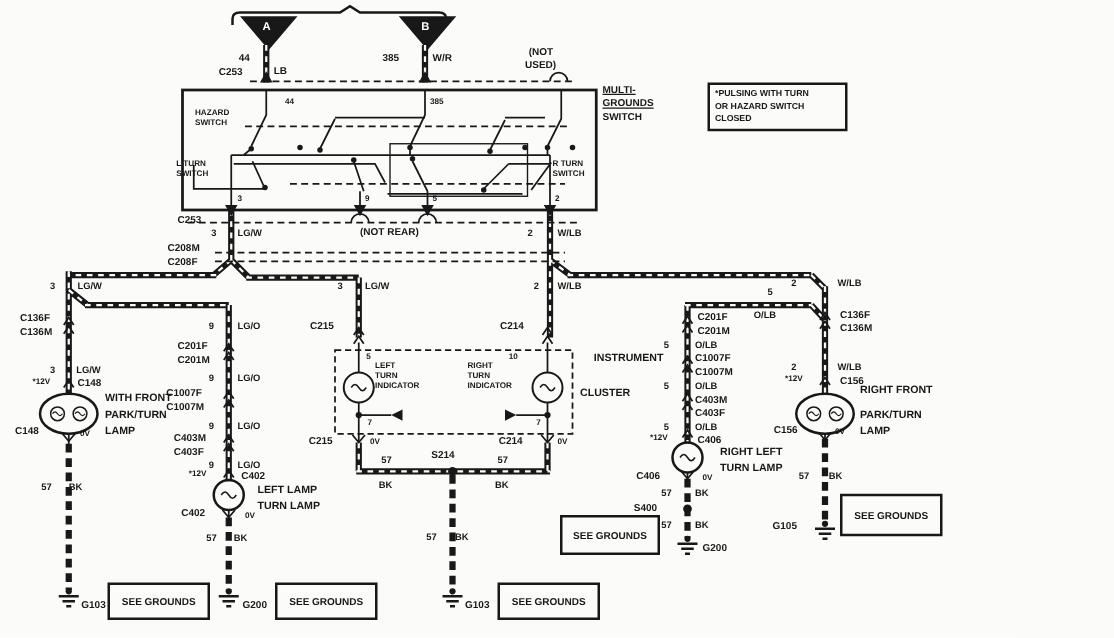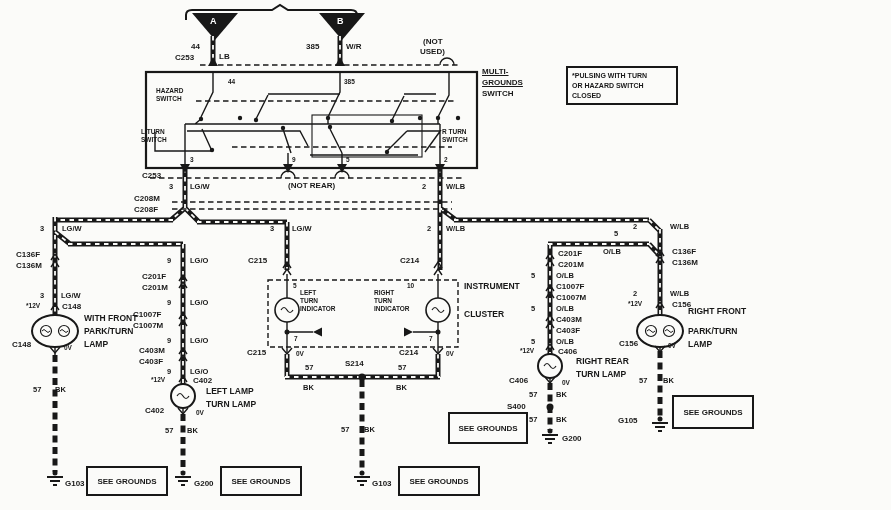--- a/index.html
+++ b/index.html
@@ -246,21 +246,21 @@
 
 <span class="l" style="left:270px;top:225px">3</span>
 <span class="l" style="left:292px;top:225px">LG/W</span>
 <span class="l" style="left:427px;top:225px">2</span>
 <span class="l" style="left:446px;top:225px">W/LB</span>
 
 <span class="l s8" style="left:248px;top:257px">C215</span>
 <span class="l s8" style="left:400px;top:257px">C214</span>
 <span class="l s6" style="left:293px;top:283px">5</span>
 <span class="l s6" style="left:407px;top:283px">10</span>
-<span class="l s9" style="left:464px;top:282px">INSTRUMENT</span>
+<span class="l s9" style="left:475px;top:282px">INSTRUMENT</span>
 <span class="l s9" style="left:464px;top:310px">CLUSTER</span>
 <span class="l s6" style="left:300px;top:290px">LEFT</span>
 <span class="l s6" style="left:300px;top:298px">TURN</span>
 <span class="l s6" style="left:300px;top:306px">INDICATOR</span>
 <span class="l s6" style="left:374px;top:290px">RIGHT</span>
 <span class="l s6" style="left:374px;top:298px">TURN</span>
 <span class="l s6" style="left:374px;top:306px">INDICATOR</span>
 <span class="l s6" style="left:294px;top:336px">7</span>
 <span class="l s6" style="left:429px;top:336px">7</span>
 <span class="l s8" style="left:247px;top:349px">C215</span>
@@ -285,21 +285,21 @@
 <span class="l s8" style="left:556px;top:283px">C1007F</span>
 <span class="l s8" style="left:556px;top:294px">C1007M</span>
 <span class="l" style="left:531px;top:305px">5</span>
 <span class="l" style="left:556px;top:305px">O/LB</span>
 <span class="l s8" style="left:556px;top:316px">C403M</span>
 <span class="l s8" style="left:556px;top:327px">C403F</span>
 <span class="l" style="left:531px;top:338px">5</span>
 <span class="l" style="left:556px;top:338px">O/LB</span>
 <span class="l s6" style="left:520px;top:348px">*12V</span>
 <span class="l s8" style="left:558px;top:348px">C406</span>
-<span class="l s9" style="left:576px;top:357px">RIGHT REAR</span>
+<span class="l s9" style="left:576px;top:357px">RIGHT LEFT</span>
 <span class="l s9" style="left:576px;top:370px">TURN LAMP</span>
 <span class="l s8" style="left:509px;top:377px">C406</span>
 <span class="l s6" style="left:562px;top:380px">0V</span>
 <span class="l" style="left:529px;top:391px">57</span>
 <span class="l" style="left:556px;top:391px">BK</span>
 <span class="l s8" style="left:507px;top:403px">S400</span>
 <span class="l" style="left:529px;top:416px">57</span>
 <span class="l" style="left:556px;top:416px">BK</span>
 <span class="l s8" style="left:562px;top:435px">G200</span>
 

